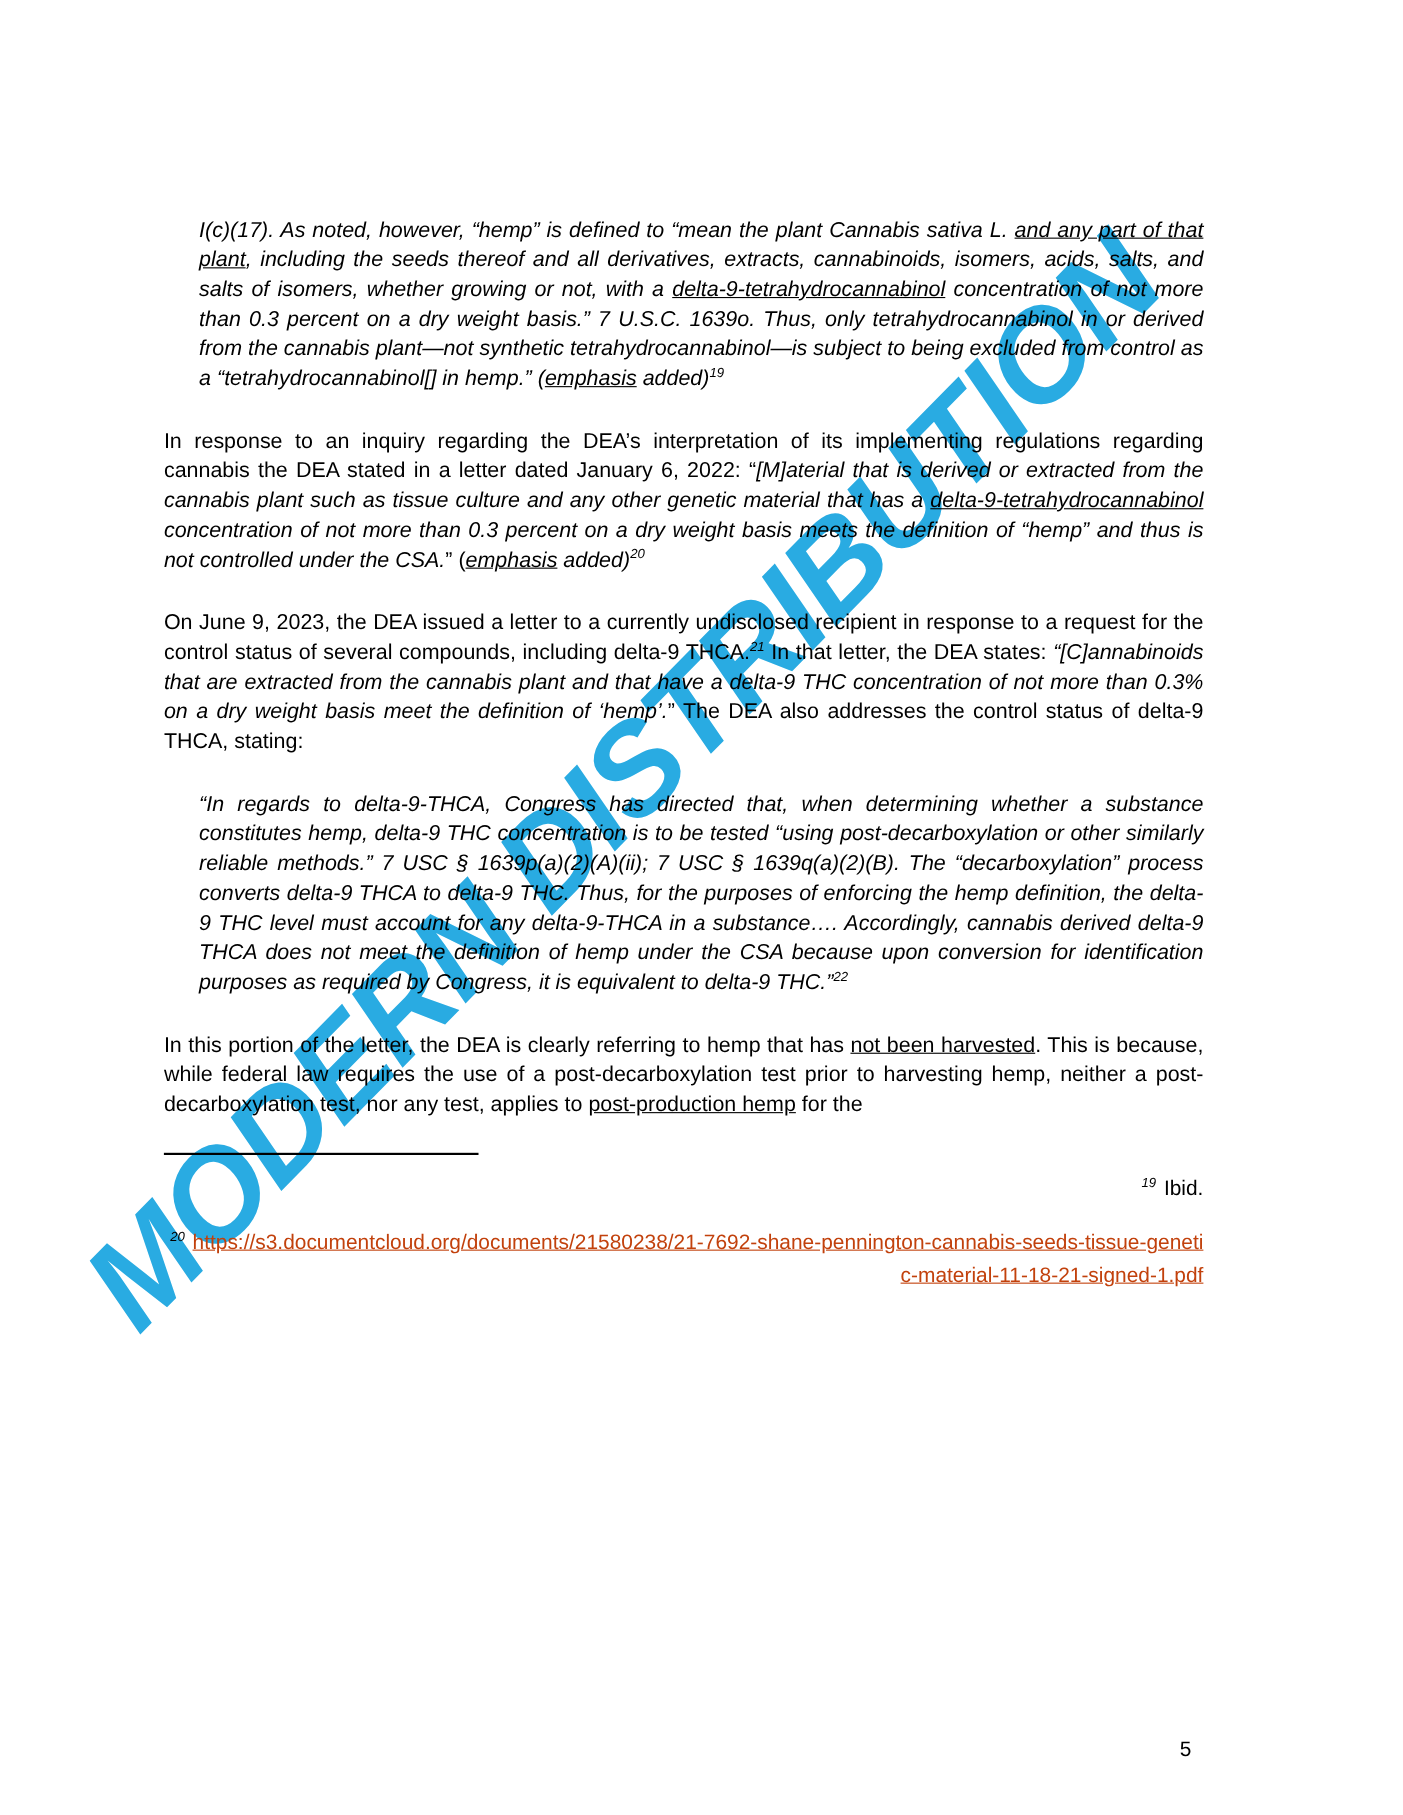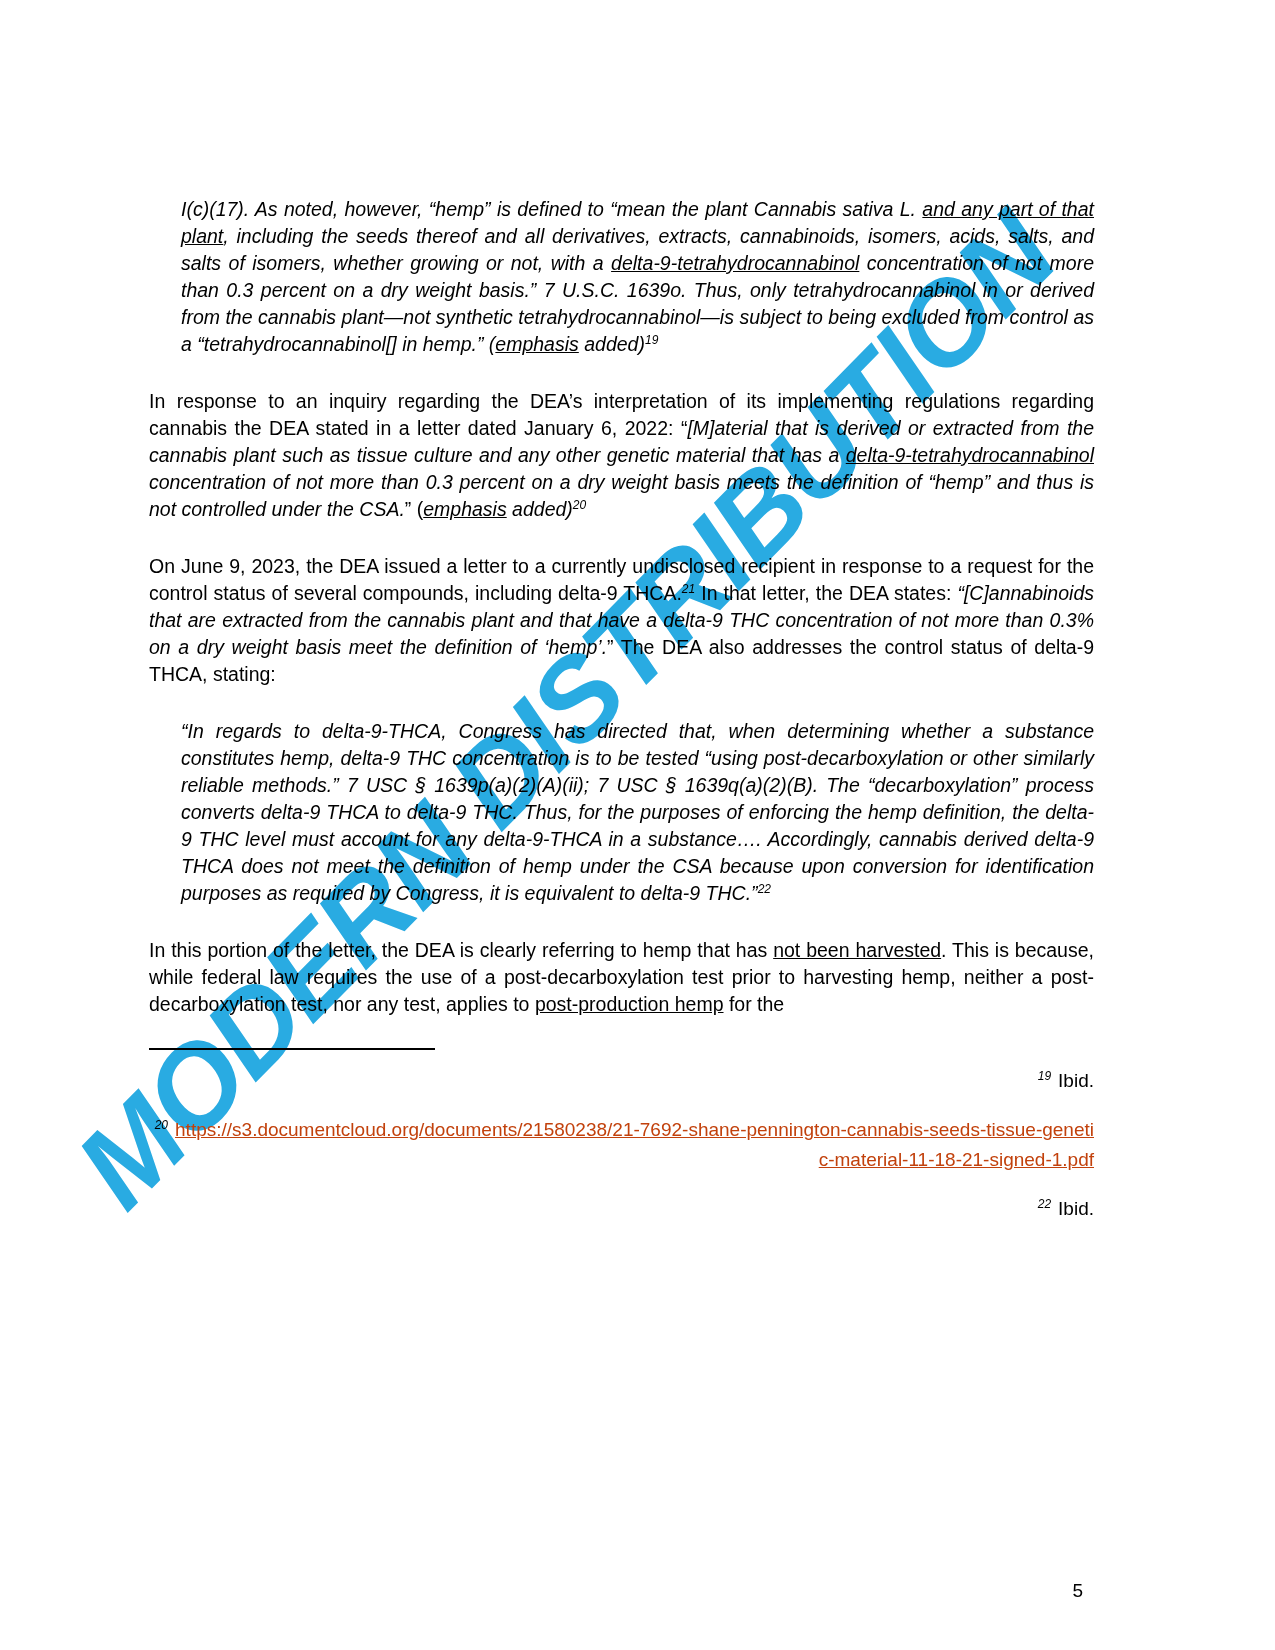--- a/index.html
+++ b/index.html
@@ -91,22 +91,19 @@
 
     <div class="fnsep" data-name="footnote-separator"></div>
 
     <div class="footnotes" data-name="footnotes-section">
       <div class="footnote" data-name="footnote-19">
         <sup data-name="footnote-number">19</sup><span data-name="footnote-text"><span data-name="text-run">Ibid.</span></span>
       </div>
       <div class="footnote" data-name="footnote-20">
         <sup data-name="footnote-number">20</sup><span data-name="footnote-text"><span class="u" data-name="footnote-link">https://s3.documentcloud.org/documents/21580238/21-7692-shane-pennington-cannabis-seeds-tissue-genetic-material-11-18-21-signed-1.pdf</span></span>
       </div>
-      <div class="footnote" data-name="footnote-22">
-        <sup data-name="footnote-number">22</sup><span data-name="footnote-text"><span data-name="text-run">Ibid.</span></span>
-      </div>
     </div>
 
   </div>
 
   <div class="pagenum" data-name="page-number">5</div>
 
 </div>
 
 </body></html>

